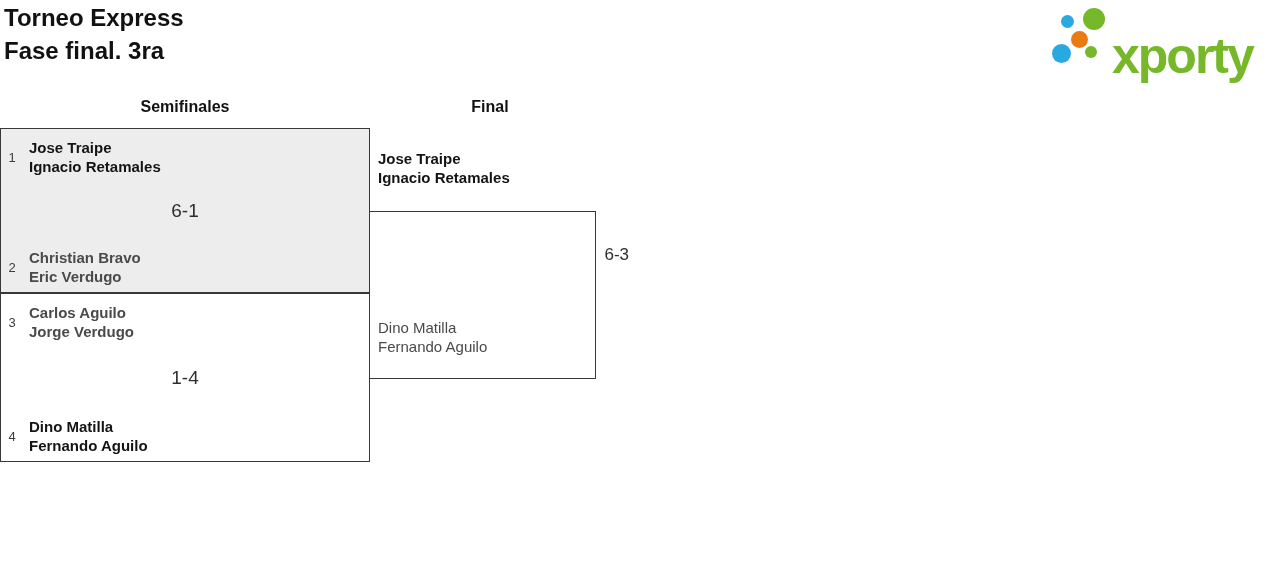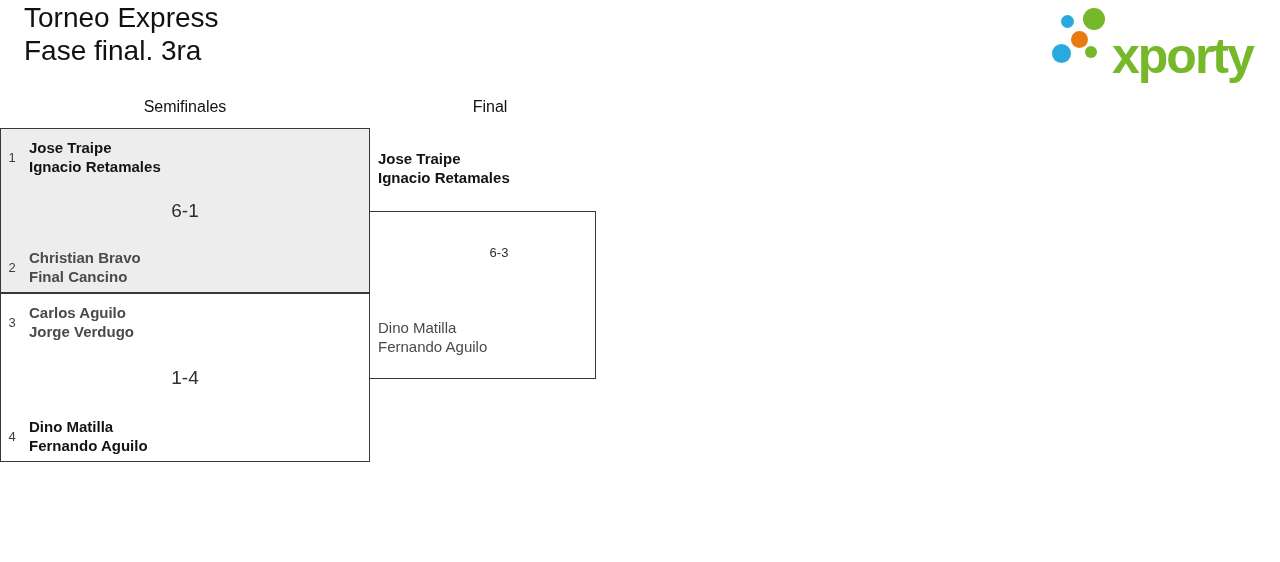--- a/index.html
+++ b/index.html
@@ -5,42 +5,42 @@
   html,body { margin:0; padding:0; background:#ffffff; }
   .screen {
     position:relative; width:1280px; height:562px; overflow:hidden;
     background:#ffffff; font-family:"Liberation Sans", sans-serif;
     --logo-green:#76b82a; --logo-blue:#29a9e0; --logo-orange:#e87c12;
   }
 
   
   .title {
     position:absolute; left:4px; top:1px;
-    font-size:28px; line-height:33px; font-weight:400; color:#111111;margin-left:20px;
+    font-size:24px; line-height:33px; font-weight:700; color:#111111;
   }
 
   
   .logo { position:absolute; left:1045px; top:0; width:235px; height:75px; cursor:pointer; }
   .dot { position:absolute; border-radius:50%; }
   .dot-blue-small  { left:16px; top:15px; width:13px; height:13px; background:var(--logo-blue); }
   .dot-green-large { left:38px; top:8px;  width:22px; height:22px; background:var(--logo-green); }
   .dot-orange     { left:26px; top:31px; width:17px; height:17px; background:var(--logo-orange); }
   .dot-blue-large { left:7px;  top:44px; width:19px; height:19px; background:var(--logo-blue); }
   .dot-green-small{ left:40px; top:46px; width:12px; height:12px; background:var(--logo-green); }
   .logo-word {
     position:absolute; left:67px; top:7px;
     font-size:50px; font-weight:700; letter-spacing:-2px;
     color:var(--logo-green);
     margin-top:20px;
   }
 
   
   .round-label {
     position:absolute; top:97px; font-size:16px; line-height:19px;
-    font-weight:400; color:#111111; text-align:center;
+    font-weight:700; color:#111111; text-align:center;
   }
   .rl-semis { left:0; width:370px; }
   .rl-final { left:377px; width:226px; }
 
   
   .match {
     position:absolute; box-sizing:border-box;
     border:1px solid #383838; background:#ffffff;
   }
   .m-sf1 { left:0; top:128px; width:370px; height:165px; background:#ededed; }
@@ -59,21 +59,21 @@
     position:absolute; left:0; width:100%; top:50%; transform:translateY(-50%);
     text-align:center; font-size:19px; color:#2e2e2e;
   }
 
   
   .final-team { position:absolute; left:378px; font-size:15px; line-height:19px; }
   .final-team-top { top:149px; font-weight:700; color:#141414; }
   .final-team-bottom { top:318px; font-weight:400; color:#4a4a4a; }
   .final-score {
     position:absolute; left:369px; width:260px; top:245px;
-    text-align:center; font-size:13px; color:#2e2e2e;
+    text-align:right; font-size:17px; color:#2e2e2e;
   }
 </style>
 </head>
 <body>
 
 <div class="screen" style="--logo-green: #76b82a; --logo-blue: #29a9e0; --logo-orange: #e87c12;">
 
   <div class="title">
     <div>Torneo Express</div>
     <div>Fase final. 3ra</div>
@@ -99,21 +99,21 @@
       <div class="names">
         <div>Jose Traipe</div>
         <div>Ignacio Retamales</div>
       </div>
     </div>
     <div class="score">6-1</div>
     <div class="team team-bottom loser">
       <span class="seed">2</span>
       <div class="names">
         <div>Christian Bravo</div>
-        <div>Final Cancino</div>
+        <div>Eric Verdugo</div>
       </div>
     </div>
   </div>
 
   <div class="match m-sf2">
     <div class="team team-top loser">
       <span class="seed">3</span>
       <div class="names">
         <div>Carlos Aguilo</div>
         <div>Jorge Verdugo</div>

